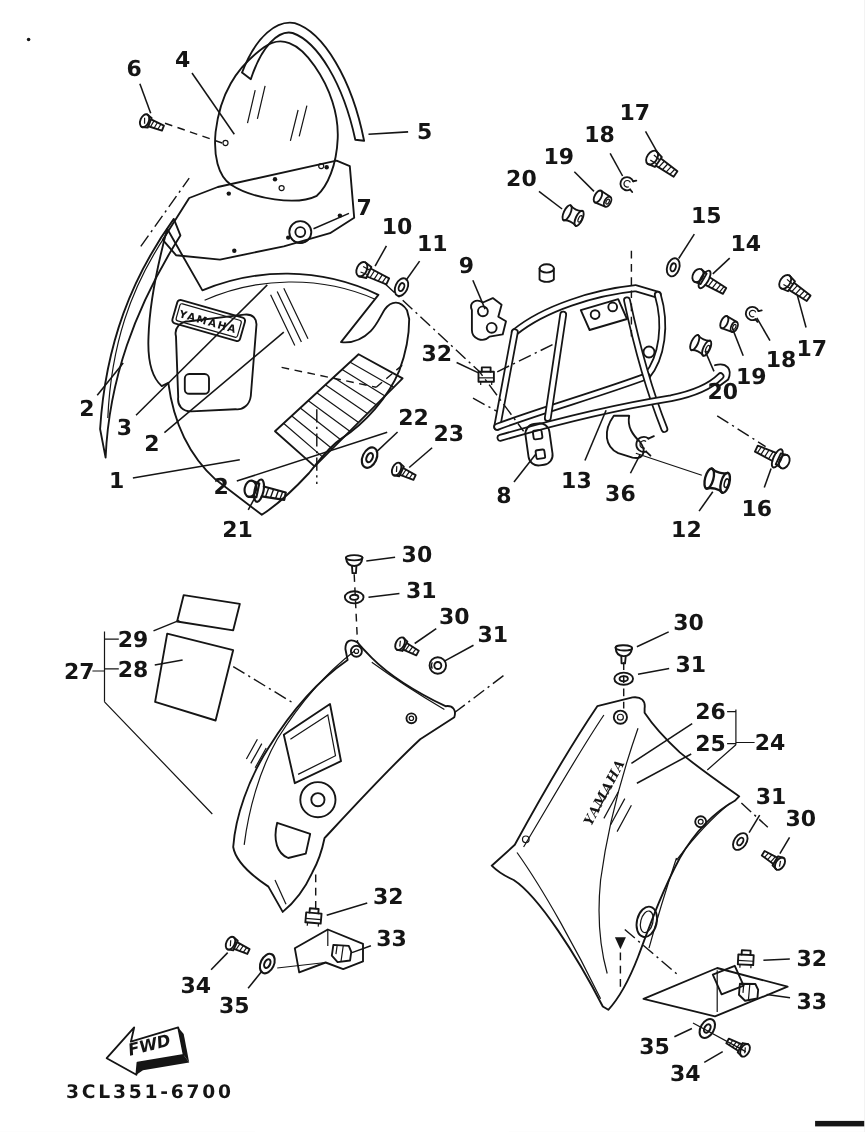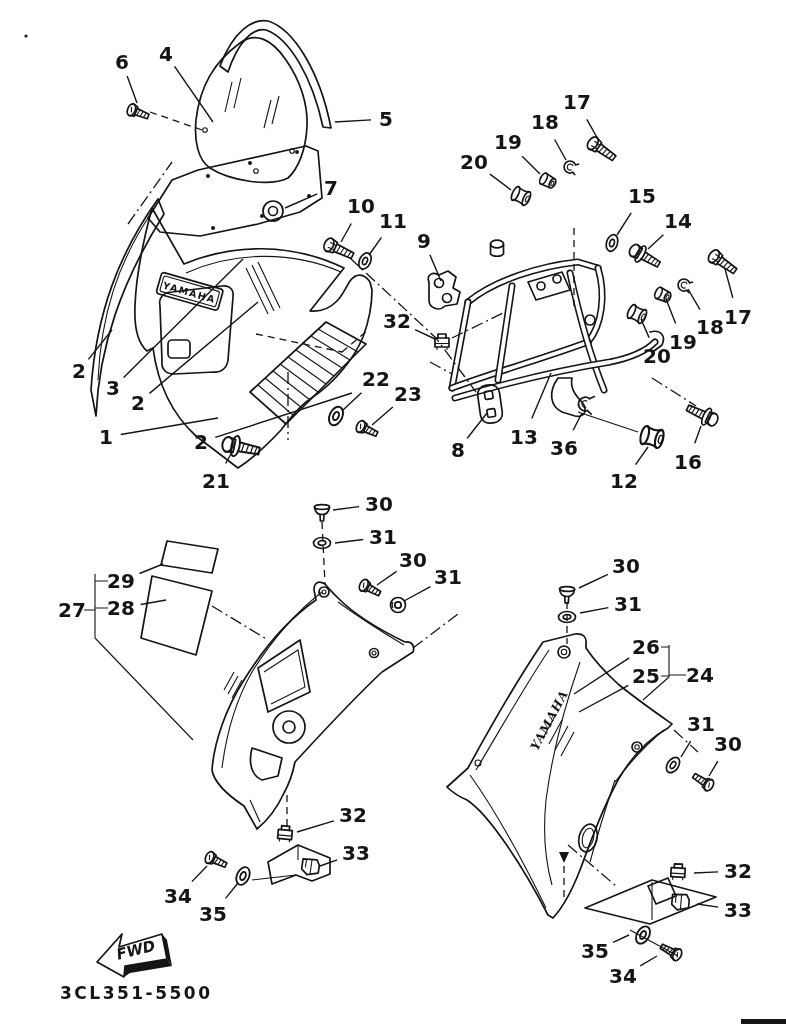--- a/index.html
+++ b/index.html
@@ -484,14 +484,14 @@
         <text x="738" y="871" class="callout">32</text>
         <line x1="718.2107787173179" y1="907.1040163976563" x2="697" y2="904" class="leader"></line>
         <text x="738" y="910" class="callout">33</text>
         <line x1="613.0963740440199" y1="942.4840592734024" x2="629" y2="935" class="leader"></line>
         <text x="595" y="951" class="callout">35</text>
         <line x1="640.2386843031554" y1="965.8595974687321" x2="657" y2="956" class="leader"></line>
         <text x="623" y="976" class="callout">34</text>
       </g>
 </svg>
 
-<div id="doc-code">3CL351-5500</div>
+<div id="doc-code">3CL351-6700</div>
 </div>
 
 </body></html>

